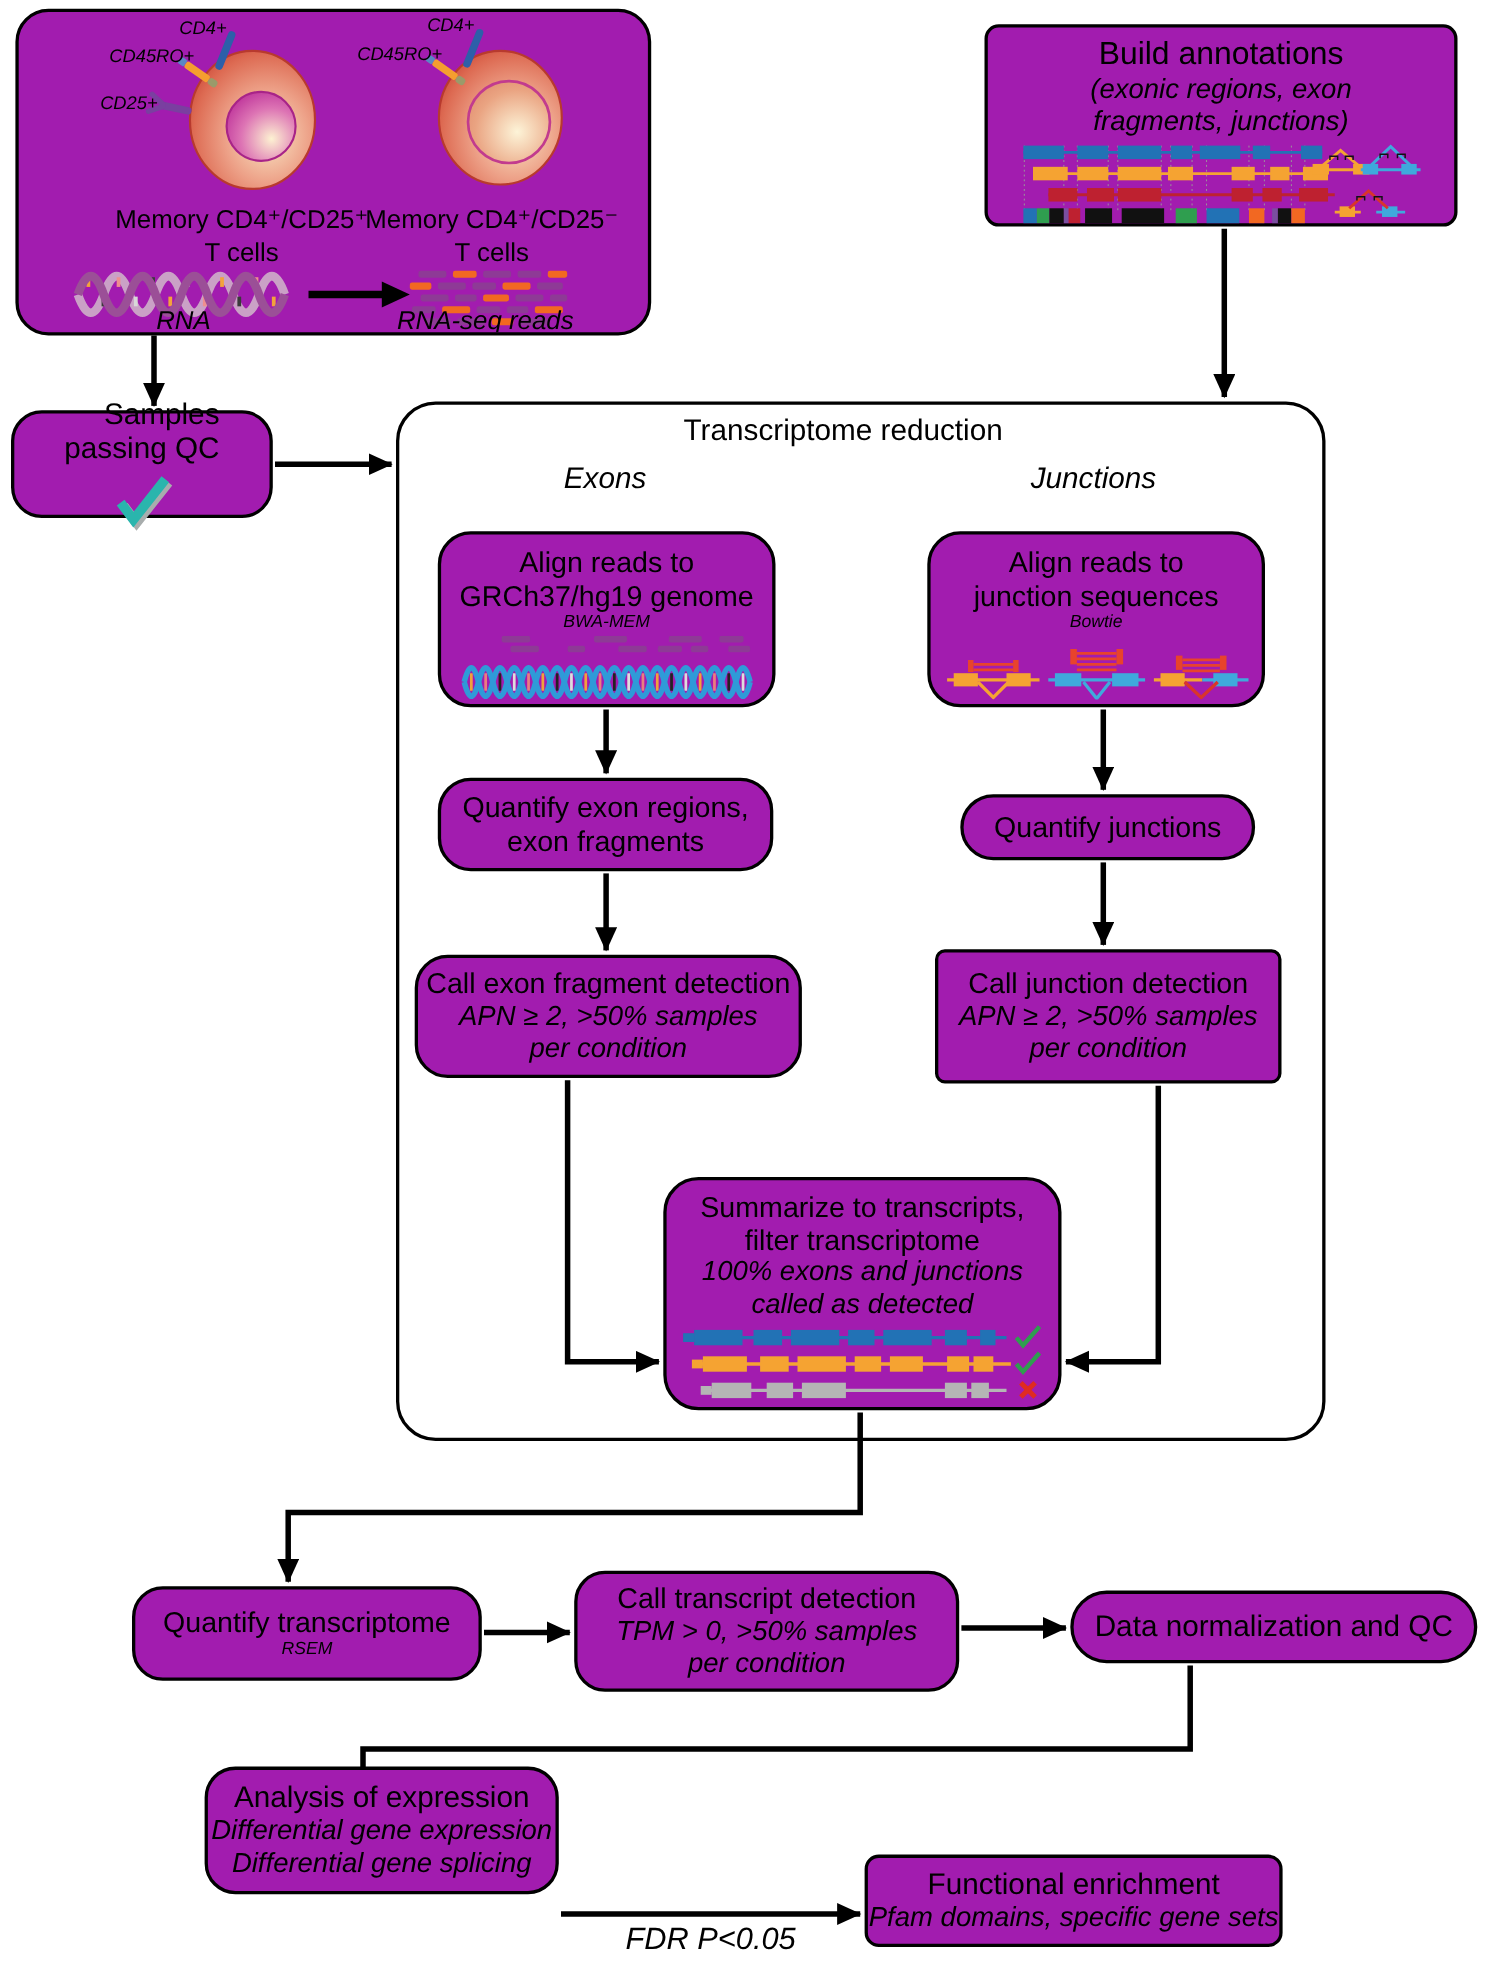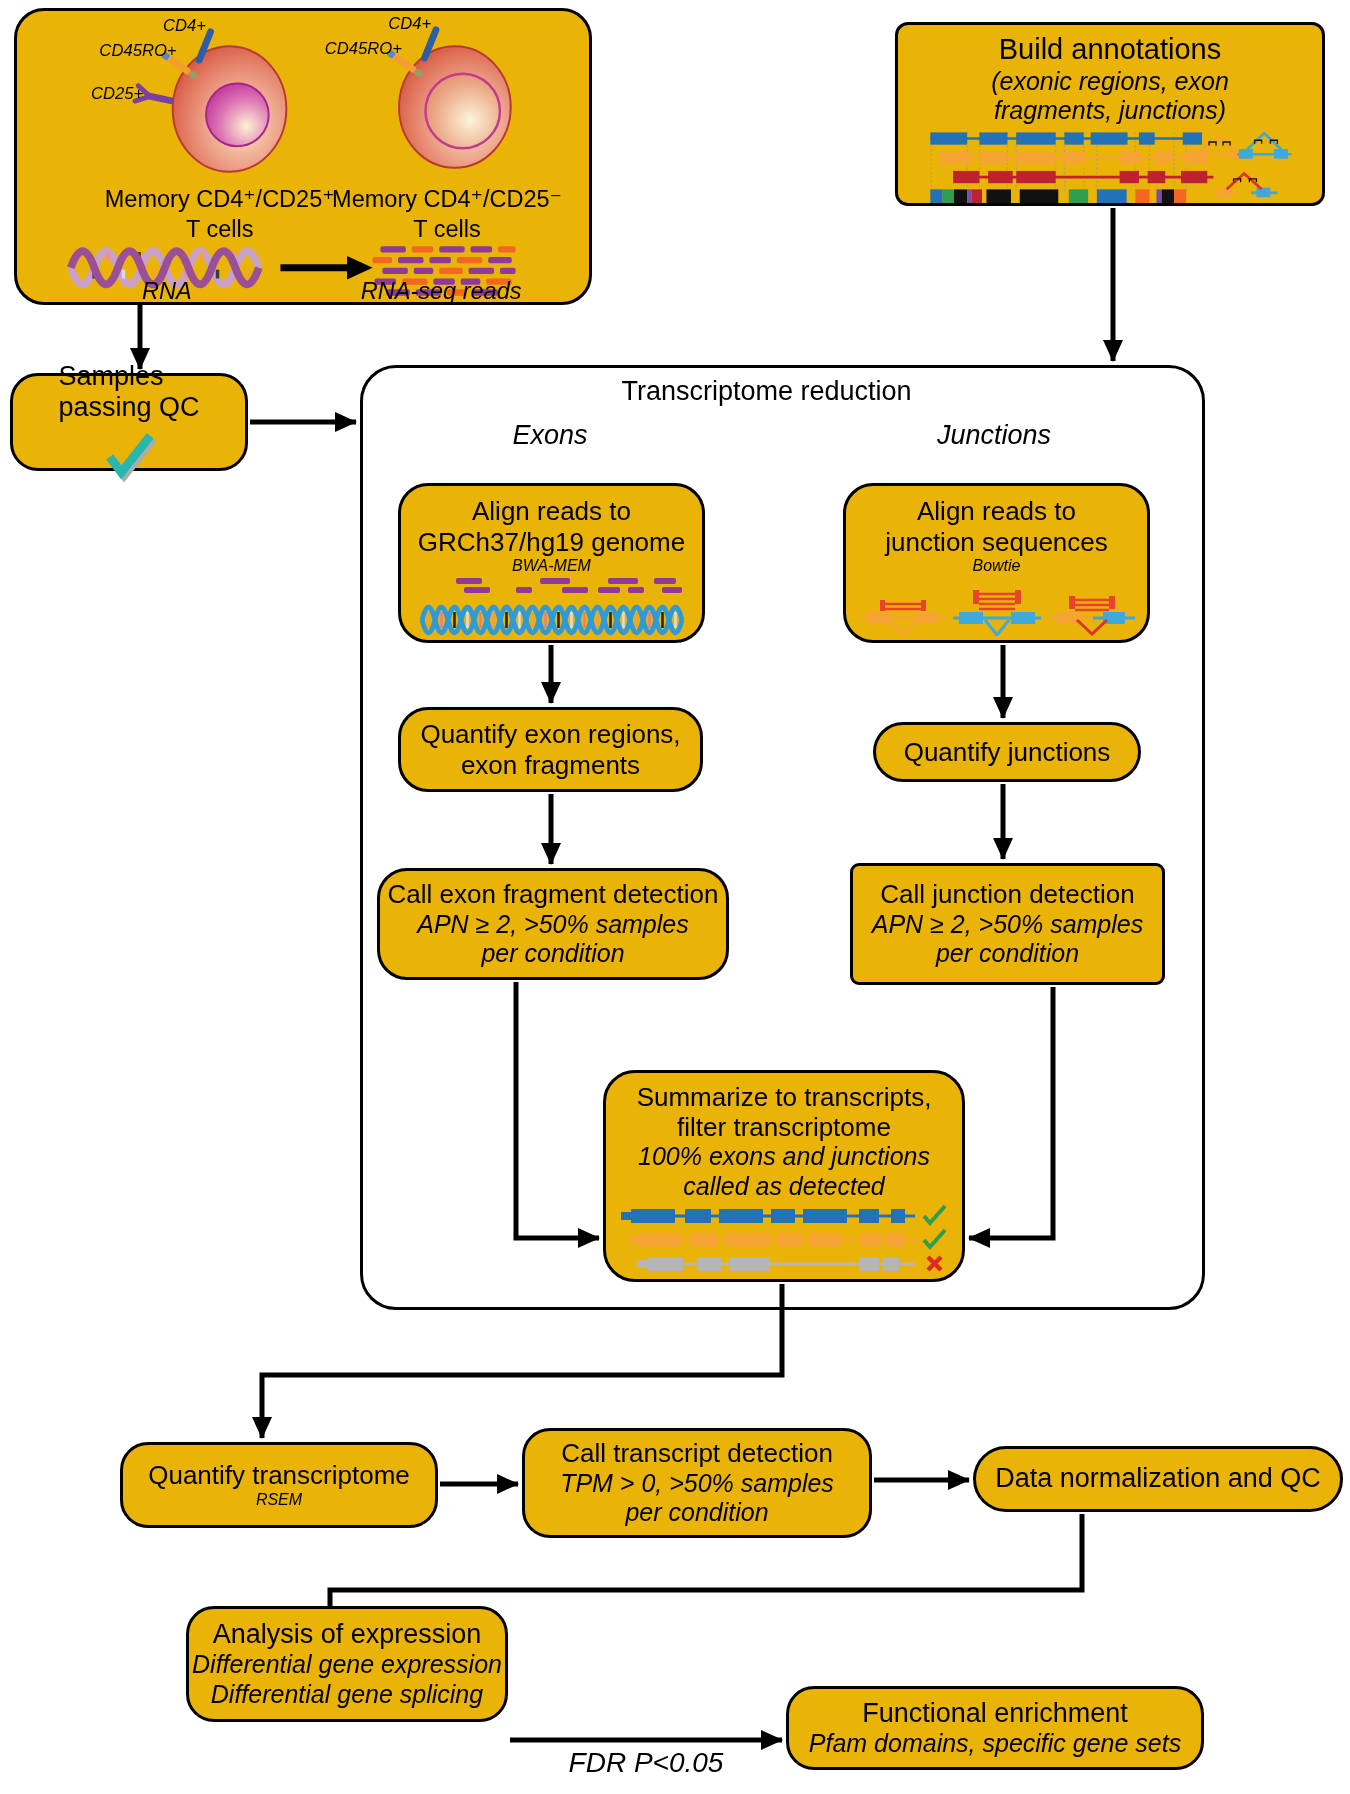--- a/index.html
+++ b/index.html
@@ -1,21 +1,21 @@
 <!DOCTYPE html>
 <html><head>
 <meta charset="utf-8">
 <style>
   html,body{margin:0;padding:0;background:#fff;}
   .stage{position:relative;width:1350px;height:1794px;background:#fff;
          font-family:"Liberation Sans","DejaVu Sans",sans-serif;color:#000;overflow:hidden;}
   .overlay{position:absolute;left:0;top:0;z-index:1;}
-  .box{position:absolute;box-sizing:border-box;background:#eab308;border:3px solid #000;
+  .box{position:absolute;box-sizing:border-box;background:#a21caf;border:3px solid #000;
        border-radius:28px;display:flex;flex-direction:column;align-items:center;
-       justify-content:center;text-align:left;z-index:2;line-height:1.16;}
+       justify-content:center;text-align:right;z-index:2;line-height:1.16;}
   .box--free{display:block;}
   .container{position:absolute;box-sizing:border-box;border:3px solid #000;
              border-radius:36px;z-index:0;background:transparent;}
   .hdr{position:absolute;z-index:2;text-align:center;}
   .t26{font-size:26px;}
   .t27{font-size:27px;}
   .t29{font-size:29px;}
   .it23{font-size:25px;font-style:italic;line-height:1.18;}
   .it24{font-size:16px;font-style:italic;line-height:1.18;}
   .it27{font-size:27px;font-style:italic;}
@@ -478,18 +478,18 @@
   </div>
 
   <div class="box" style="left:186px;top:1606px;width:322px;height:116px;border-radius:28px;">
     <div class="t27">Analysis of expression</div>
     <div class="it23">Differential gene expression</div>
     <div class="it23">Differential gene splicing</div>
   </div>
 
   <div class="hdr it28" style="left:536px;top:1747px;width:220px;z-index:2;">FDR P&lt;0.05</div>
 
-  <div class="box" style="left:786px;top:1686px;width:418px;height:84px;border-radius:28px;">
+  <div class="box" style="left:786px;top:1686px;width:380px;height:84px;border-radius:13px;">
     <div class="t27">Functional enrichment</div>
     <div class="it23">Pfam domains, specific gene sets</div>
   </div>
 
 </div>
 
 </body></html>

